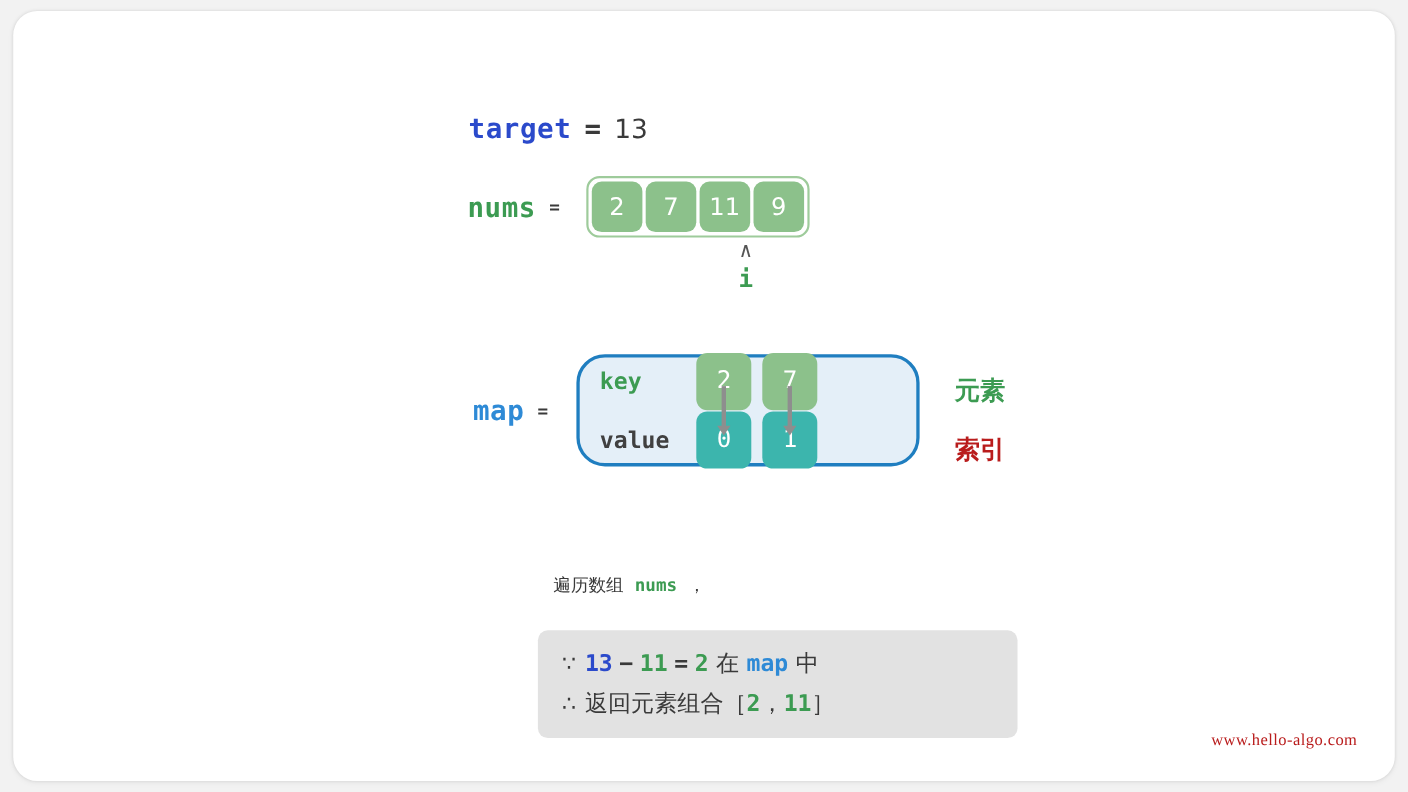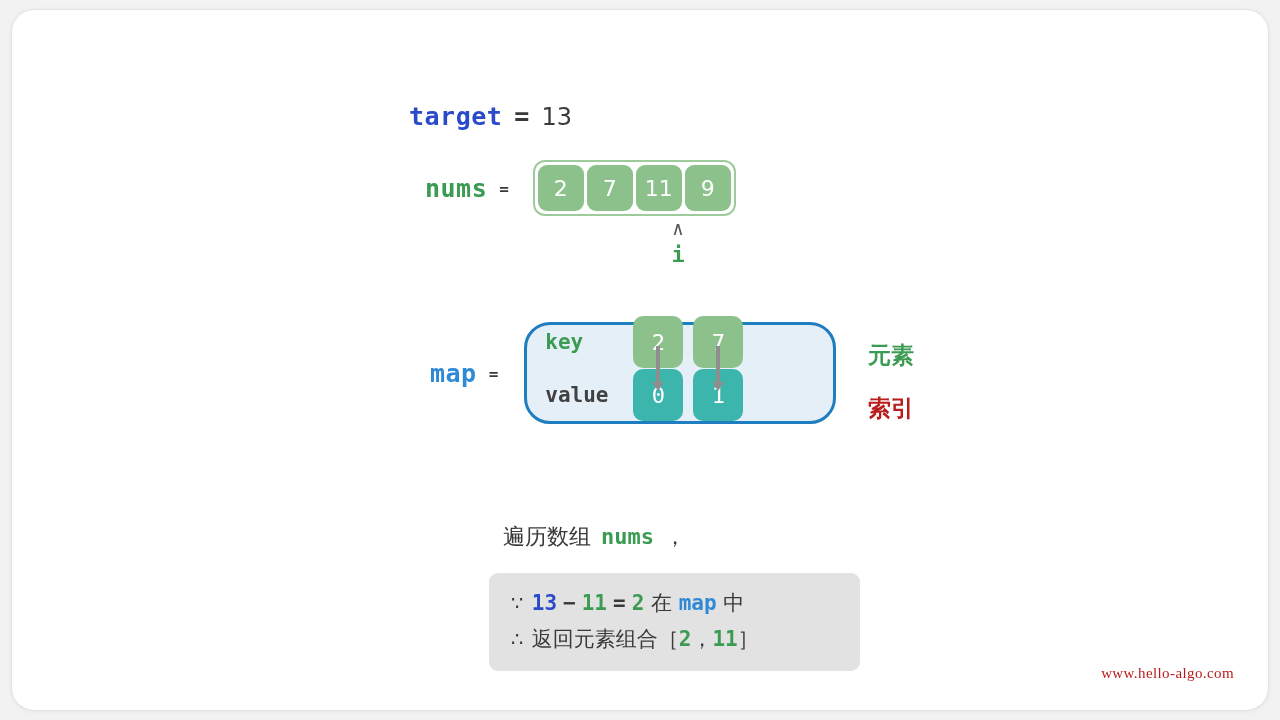--- a/index.html
+++ b/index.html
@@ -30,21 +30,21 @@
     height: 700px;
     background: #ffffff;
     border-radius: 22px;
     box-shadow: 0 0 3px rgba(0,0,0,0.10), 0 1px 6px rgba(0,0,0,0.05);
     overflow: hidden;
   }
 
   
   .target-row {
     position: absolute;
-    left: 397px;
+    left: 414px;
     top: 92px;
     display: flex;
     align-items: baseline;
     font-size: 25px;
   }
   .var-target { color: #2b4acb; font-family:"DejaVu Sans Mono", monospace; font-weight:bold; letter-spacing:0.5px; }
   .eq-sign { color: #3a3a3a; font-family:"DejaVu Sans Mono", monospace; font-weight:bold; margin: 0 12px; }
   .plain-num { color: #3a3a3a; font-family:"DejaVu Sans", sans-serif; font-size: 24px; }
 
   
@@ -113,21 +113,21 @@
   }
   .var-map { color: #2e8ad6; font-family:"DejaVu Sans Mono", monospace; font-weight:bold; font-size:25px; letter-spacing:0.5px;}
   .map-box {
     margin-left: 14px;
     width: 312px;
     height: 102px;
     background: #e4eff8;
     border: 3px solid #1f7ec0;
     border-radius: 26px;
     display: flex;
-    align-items: flex-end;
+    align-items: center;
     box-sizing: border-box;
     position: relative;
   }
   .map-labels {
     width: 106px;
     display: flex;
     flex-direction: column;
     justify-content: center;
     padding-left: 18px;
     box-sizing: border-box;
@@ -176,39 +176,39 @@
     justify-content: flex-end;
   }
   .side-el  { color:#3c9b52; font-family:"DejaVu Sans", sans-serif; font-weight:bold; font-size:23px; }
   .side-idx { color:#b91c1c; font-family:"DejaVu Sans", sans-serif; font-weight:bold; font-size:23px; }
 
   
   .caption {
     position: absolute;
     left: 491px;
     top: 512px;
-    font-size: 22px;
+    font-size: 16px;
     color: #3a3a3a;
     font-family: "DejaVu Sans", sans-serif;
     display: flex;
     align-items: baseline;
     gap: 10px;
   }
   .caption .code-green {
     color: #3c9b52;
     font-family: "DejaVu Sans Mono", monospace;
     font-weight: bold;
   }
 
   
   .conclusion {
     position: absolute;
     left: 477px;
     top: 563px;
-    width: 371px;
+    width: 436px;
     background: #e2e2e2;
     border-radius: 9px;
     padding: 12px 32px 14px 22px;
     box-sizing: border-box;
     font-family: "DejaVu Sans", sans-serif;
     font-size: 21px;
     color: #3a3a3a;
     line-height: 36px;
   }
   .c-line { white-space: nowrap; }

